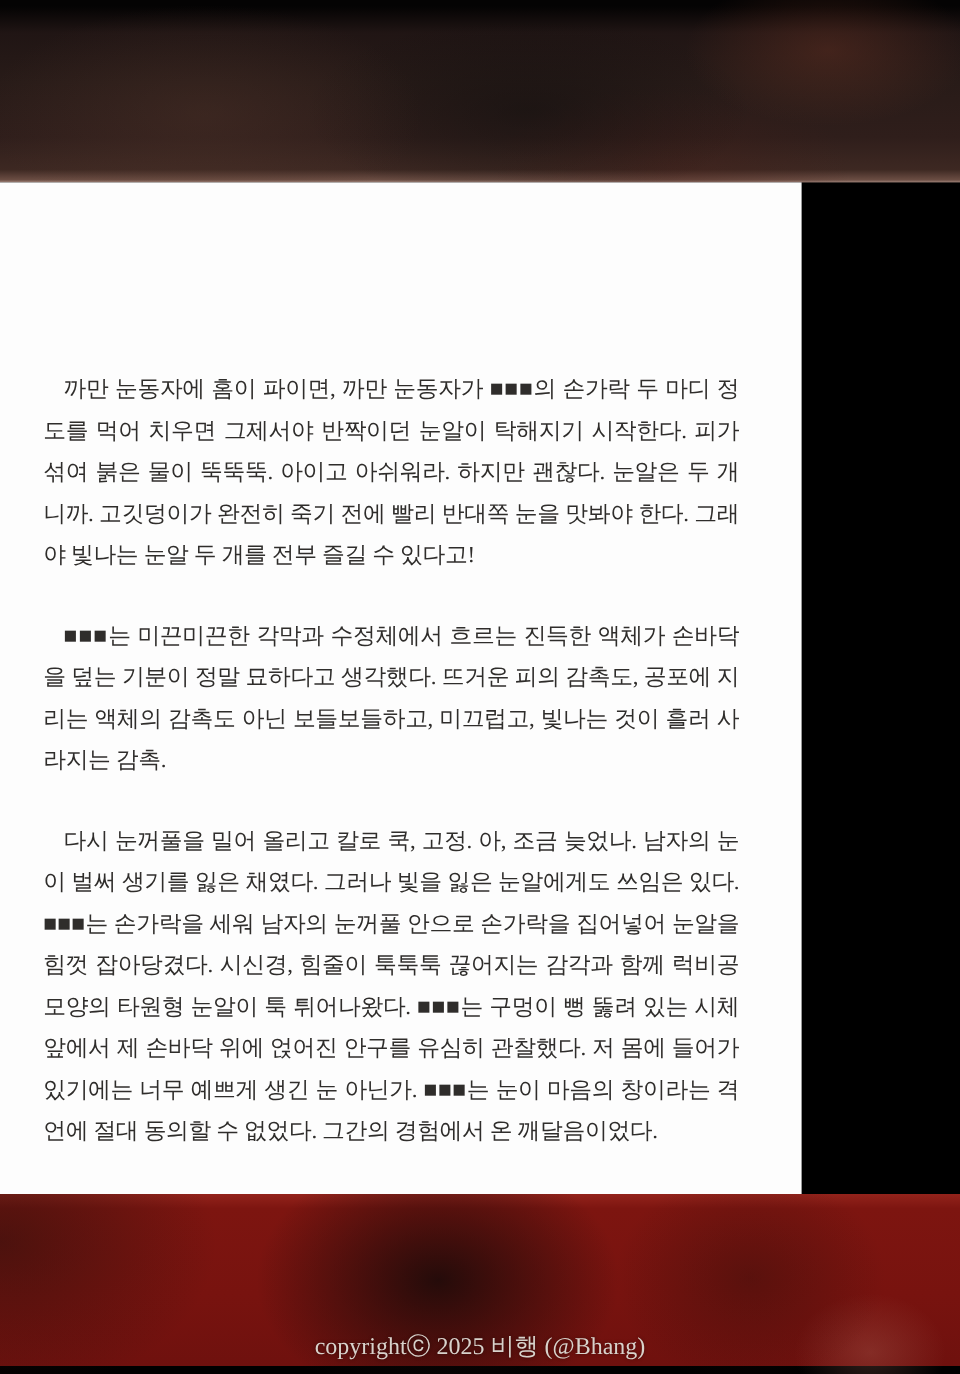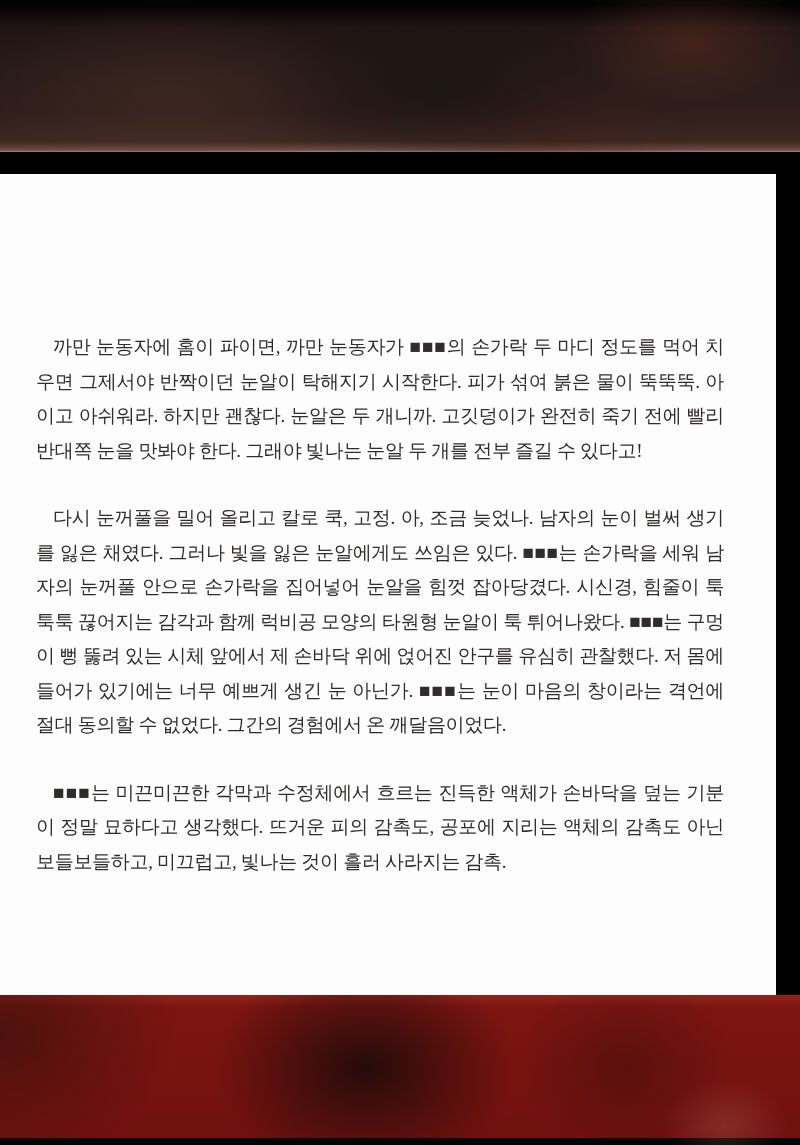--- a/index.html
+++ b/index.html
@@ -30,25 +30,24 @@
         #040303 0%, #040303 3.4%,
         #201514 18%, #281b18 45%,
         #2f1e1b 75%, #3d2822 93%,
         #6b4d43 98.6%, #a1857b 100%);
   }
 
   
   .story-page {
     position: absolute;
     top: 152px; left: 0;
-    width: 776px; height: 843px;
+    width: 668px; height: 843px;
     box-sizing: border-box;
     background: #fdfdfd;
     padding: 156px 52px 0 36px;
-    margin-top: 22px;
   }
   .story-para {
     margin: 0 0 33px 0;
     font-size: 19px;
     line-height: 34.5px;
     letter-spacing: -0.3px;
     text-align: justify;
     text-indent: 17px;
     color: #2f2d2b;
     word-break: normal;
@@ -82,22 +81,23 @@
 </style>
 </head>
 <body>
 
 <div class="screen">
 
   <div class="backdrop-top"></div>
 
   <div class="story-page">
     <p class="story-para">까만 눈동자에 홈이 파이면, 까만 눈동자가 ■■■의 손가락 두 마디 정도를 먹어 치우면 그제서야 반짝이던 눈알이 탁해지기 시작한다. 피가 섞여 붉은 물이 뚝뚝뚝. 아이고 아쉬워라. 하지만 괜찮다. 눈알은 두 개니까. 고깃덩이가 완전히 죽기 전에 빨리 반대쪽 눈을 맛봐야 한다. 그래야 빛나는 눈알 두 개를 전부 즐길 수 있다고!</p>
+    <p class="story-para">■■■는 미끈미끈한 각막과 수정체에서 흐르는 진득한 액체가 손바닥을 덮는 기분이 정말 묘하다고 생각했다. 뜨거운 피의 감촉도, 공포에 지리는 액체의 감촉도 아닌 보들보들하고, 미끄럽고, 빛나는 것이 흘러 사라지는 감촉.</p>
     <p class="story-para">다시 눈꺼풀을 밀어 올리고 칼로 쿡, 고정. 아, 조금 늦었나. 남자의 눈이 벌써 생기를 잃은 채였다. 그러나 빛을 잃은 눈알에게도 쓰임은 있다. ■■■는 손가락을 세워 남자의 눈꺼풀 안으로 손가락을 집어넣어 눈알을 힘껏 잡아당겼다. 시신경, 힘줄이 툭툭툭 끊어지는 감각과 함께 럭비공 모양의 타원형 눈알이 툭 튀어나왔다. ■■■는 구멍이 뻥 뚫려 있는 시체 앞에서 제 손바닥 위에 얹어진 안구를 유심히 관찰했다. 저 몸에 들어가 있기에는 너무 예쁘게 생긴 눈 아닌가. ■■■는 눈이 마음의 창이라는 격언에 절대 동의할 수 없었다. 그간의 경험에서 온 깨달음이었다.</p>
-    <p class="story-para">■■■는 미끈미끈한 각막과 수정체에서 흐르는 진득한 액체가 손바닥을 덮는 기분이 정말 묘하다고 생각했다. 뜨거운 피의 감촉도, 공포에 지리는 액체의 감촉도 아닌 보들보들하고, 미끄럽고, 빛나는 것이 흘러 사라지는 감촉.</p>
   </div>
 
   <div class="backdrop-bottom">
     <div class="copyright-block">
+      <div>copyrightⓒ 2025 비행 (@Bhang)</div>
     </div>
   </div>
 
 </div>
 
 </body></html>

